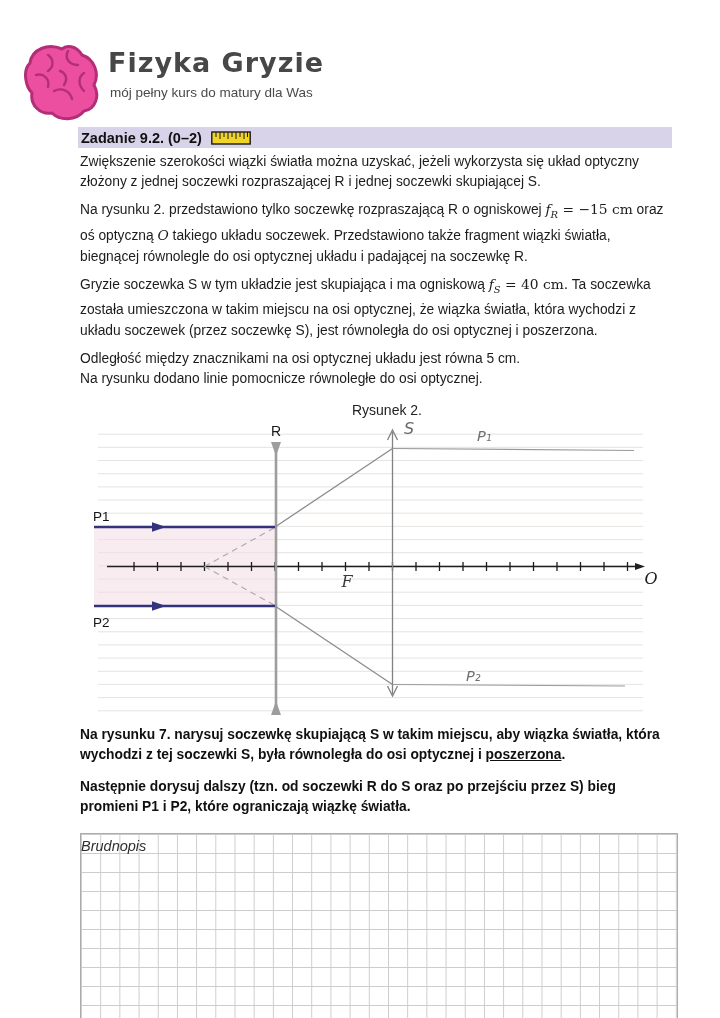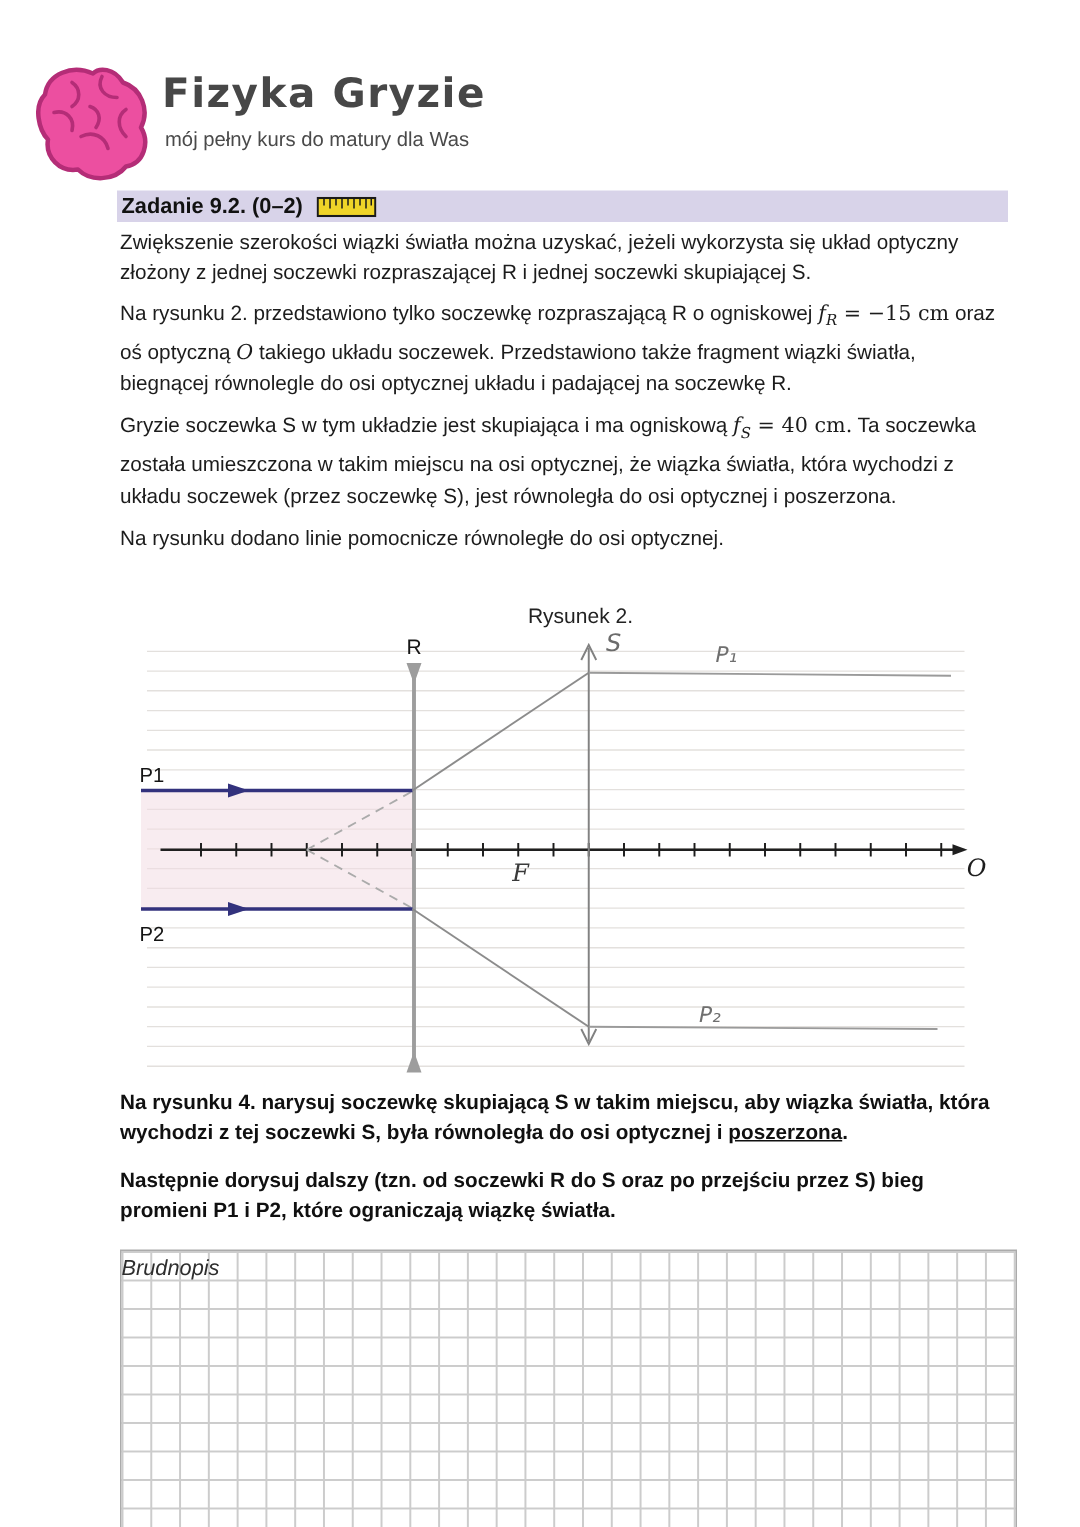--- a/index.html
+++ b/index.html
@@ -78,20 +78,21 @@
     </svg>
   </div>
 
   <div class="para" style="top:131px">Zwiększenie szerokości wiązki światła można uzyskać, jeżeli wykorzysta się układ optyczny złożony z jednej soczewki rozpraszającej R i jednej soczewki skupiającej S.</div>
 
   <div class="para" style="top:178px"><span>Na rysunku 2. przedstawiono tylko soczewkę rozpraszającą R o ogniskowej </span><span class="math"><i>f</i><sub>R</sub><span> = −15 cm</span></span><span> oraz oś optyczną </span><span class="axis-o">O</span><span> takiego układu soczewek. Przedstawiono także fragment wiązki światła, biegnącej równolegle do osi optycznej układu i padającej na soczewkę R.</span></div>
 
   <div class="para" style="top:253px"><span>Gryzie soczewka S w tym układzie jest skupiająca i ma ogniskową </span><span class="math"><i>f</i><sub>S</sub><span> = 40 cm.</span></span><span> Ta soczewka została umieszczona w takim miejscu na osi optycznej, że wiązka światła, która wychodzi z układu soczewek (przez soczewkę S), jest równoległa do osi optycznej i poszerzona.</span></div>
 
   <div class="para" style="top:328px">
+    <div>Odległość między znacznikami na osi optycznej układu jest równa 5 cm.</div>
     <div>Na rysunku dodano linie pomocnicze równoległe do osi optycznej.</div>
   </div>
 
   <svg id="fig" width="720" height="322" viewBox="0 0 720 322">
     <text x="387" y="14" text-anchor="middle" font-size="14" fill="#222">Rysunek 2.</text>
 
     <g id="helper-lines">
         <line x1="98" x2="643" y1="33.2" y2="33.2" stroke="#e3e0dd" stroke-width="0.9"></line>
         <line x1="98" x2="643" y1="46.4" y2="46.4" stroke="#e3e0dd" stroke-width="0.9"></line>
         <line x1="98" x2="643" y1="59.5" y2="59.5" stroke="#e3e0dd" stroke-width="0.9"></line>
@@ -169,21 +170,21 @@
     <polyline points="387.5,39 392.5,29 397.5,39" fill="none" stroke="#828282" stroke-width="1.3"></polyline>
     <polyline points="387.5,285 392.5,295 397.5,285" fill="none" stroke="#828282" stroke-width="1.3"></polyline>
     <text x="404" y="33" font-size="16" fill="#6b6b6b" font-style="italic" font-family="DejaVu Sans, sans-serif">S</text>
 
     <path d="M392.5,47.5 L634,49.5" stroke="#9a9a9a" stroke-width="1.2" fill="none"></path>
     <path d="M392.5,283.5 L625,285" stroke="#9a9a9a" stroke-width="1.2" fill="none"></path>
     <text x="477" y="40" font-size="14.5" fill="#6f6f6f" font-style="italic" font-family="DejaVu Sans, sans-serif">P₁</text>
     <text x="466" y="280" font-size="14.5" fill="#6f6f6f" font-style="italic" font-family="DejaVu Sans, sans-serif">P₂</text>
   </svg>
 
-  <div class="para bold" style="top:704px"><span>Na rysunku 4. narysuj soczewkę skupiającą S w takim miejscu, aby wiązka światła, która wychodzi z tej soczewki S, była równoległa do osi optycznej i </span><span class="uline">poszerzona</span><span>.</span></div>
+  <div class="para bold" style="top:704px"><span>Na rysunku 7. narysuj soczewkę skupiającą S w takim miejscu, aby wiązka światła, która wychodzi z tej soczewki S, była równoległa do osi optycznej i </span><span class="uline">poszerzona</span><span>.</span></div>
 
   <div class="para bold" style="top:756px">Następnie dorysuj dalszy (tzn. od soczewki R do S oraz po przejściu przez S) bieg promieni P1 i P2, które ograniczają wiązkę światła.</div>
 
   <div class="brudnopis">
     <span class="cap">Brudnopis</span>
   </div>
 
 </div>
 
 </body></html>

